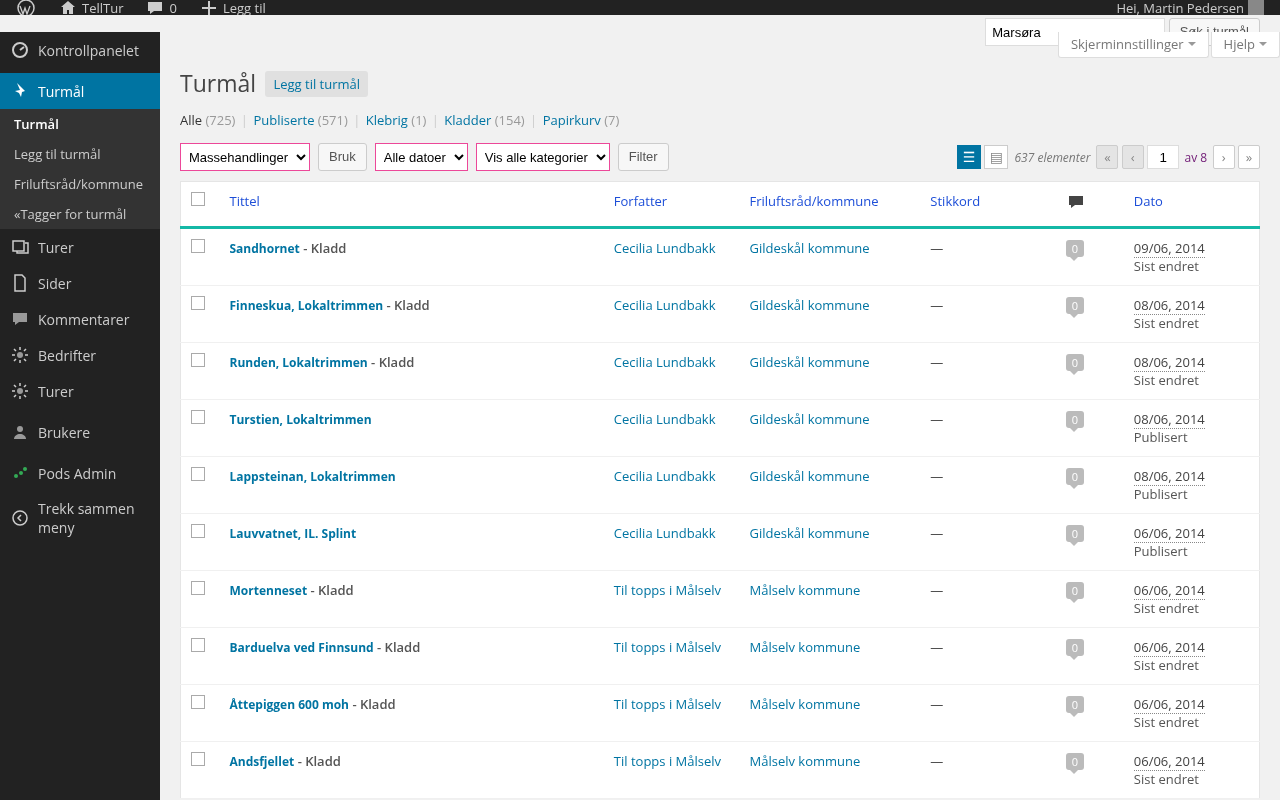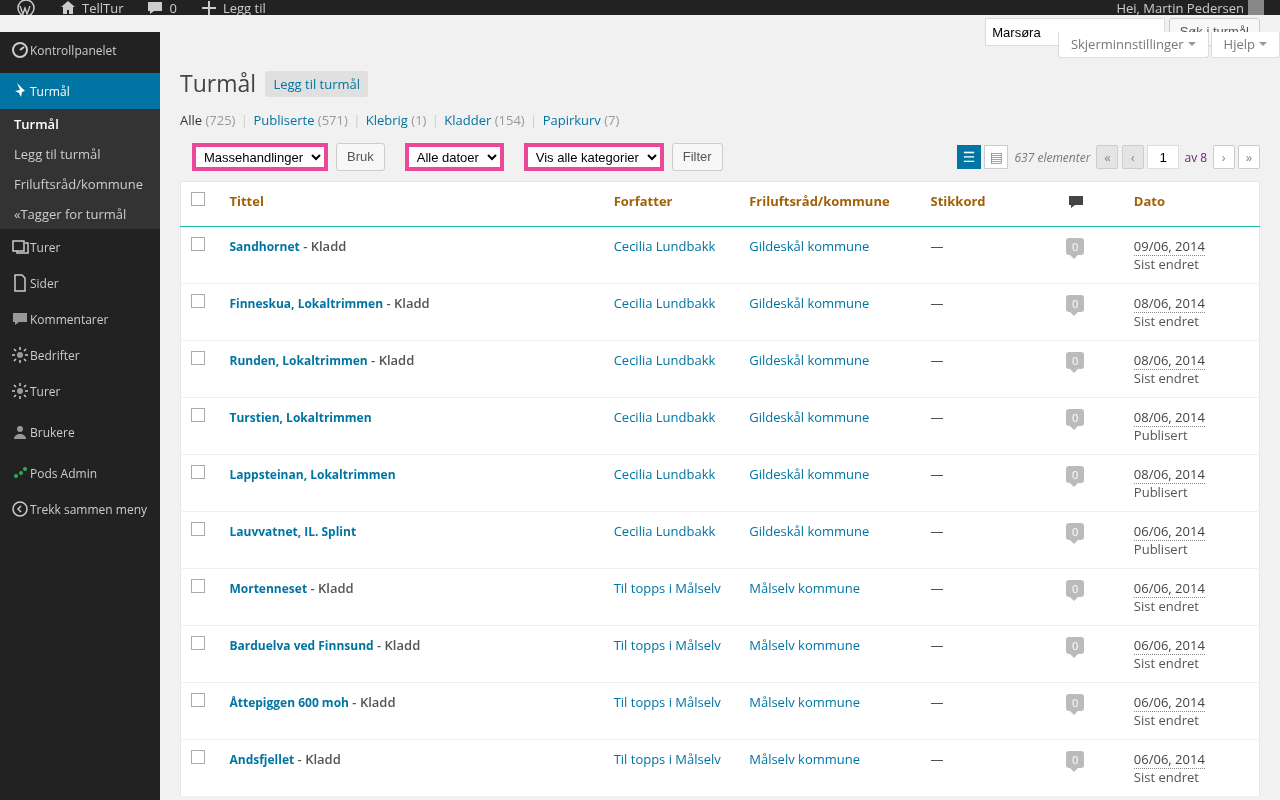--- a/index.html
+++ b/index.html
@@ -8,21 +8,21 @@
 
 
 .admin-bar { height: 15px; background: #222; color: #ccc; display: flex; align-items: center; padding: 0 8px; justify-content: space-between; }
 .admin-bar-left, .admin-bar-right { display: flex; align-items: center; gap: 6px; }
 .admin-bar-item { display: flex; align-items: center; gap: 4px; padding: 0 8px; color: #ccc; font-size: 13px; height: 32px; }
 .admin-bar-item .dashicon { width: 20px; height: 20px; fill: #ccc; }
 .avatar-sm { width: 16px; height: 16px; background: #888; }
 
 
 .sidebar { position: absolute; top: 32px; left: 0; width: 160px; bottom: 0; background: #222; color: #ccc; }
-.menu-item { display: flex; align-items: center; gap: 0; padding: 8px 10px; color: #ccc; font-size: 12px; cursor: pointer; }
+.menu-item { display: flex; align-items: center; gap: 8px; padding: 8px 10px; color: #ccc; font-size: 14px; cursor: pointer; }
 .menu-item.current { background: #0074a2; color: #fff; position: relative; }
 .menu-item.current::after { content: ""; position: absolute; right: -8px; top: 50%; margin-top: -8px; border: 8px solid transparent; border-right-color: #f1f1f1; }
 .menu-item .icon { width: 20px; height: 20px; fill: #999; flex-shrink: 0; }
 .menu-item.current .icon { fill: #fff; }
 .submenu { background: #333; }
 .submenu-item { padding: 6px 12px 6px 14px; color: #ccc; font-size: 13px; cursor: pointer; }
 .submenu-item.current { color: #fff; font-weight: 600; }
 .sep { height: 5px; }
 
 
@@ -37,33 +37,33 @@
 .subsubsub { margin: 8px 0; font-size: 13px; color: #666; }
 .subsubsub a { color: #0074a2; }
 .subsubsub .count { color: #999; }
 .subsubsub .sep2 { color: #ccc; margin: 0 2px; }
 
 .search-box { float: right; margin-top: -40px; }
 .search-box input[type=text] { padding: 3px 6px; border: 1px solid #ddd; font-size: 13px; width: 180px; height: 28px; }
 .button { display: inline-block; padding: 0 10px; height: 28px; line-height: 26px; background: #f7f7f7; border: 1px solid #ccc; border-radius: 3px; color: #555; font-size: 13px; cursor: pointer; vertical-align: top; }
 
 .tablenav { display: flex; align-items: center; gap: 8px; padding: 6px 0; }
-.tablenav select { padding: 0 4px; font-size: 13px; height: 28px; border: 4px solid #ec4899; background: #fff; margin-left: 12px; }
+.tablenav select { padding: 0 4px; font-size: 13px; height: 28px; border: 1px solid #ec4899; background: #fff; }
 .tablenav-right { margin-left: auto; display: flex; align-items: center; gap: 6px; }
 .view-switch span { display:inline-block; width:24px; height:24px; border:1px solid #ccc; background:#fff; text-align:center; line-height:22px; font-size:14px; color:#888;}
 .view-switch span.active { background:#0074a2; color:#fff; border-color:#0074a2;}
 .displaying-num { color: #777; font-style: italic; font-size: 12px; }
 .paging a, .paging span.btn { display: inline-block; min-width: 22px; height: 24px; line-height: 22px; text-align: center; border: 1px solid #ccc; background: #e4e4e4; color: #888; border-radius: 2px; font-size: 13px; }
 .paging input { width: 32px; height: 24px; text-align: center; border: 1px solid #ddd; }
 .paging .of { color: #701a75; font-size: 12px; padding: 0 2px; }
 
 
 table.wp-list { width: 100%; border-collapse: collapse; background: #fff; border: 1px solid #e5e5e5; margin-top: 4px; }
 table.wp-list th, table.wp-list td { text-align: left; padding: 10px 10px; vertical-align: top; font-size: 13px; }
-table.wp-list thead th { border-bottom: 1px solid #14b8a6; font-weight: 700; color: #a16207; }
+table.wp-list thead th { border-bottom: 3px solid #14b8a6; font-weight: 400; color: #1d4ed8; }
 table.wp-list tbody tr { border-bottom: 1px solid #f0f0f0; }
 .col-cb { width: 30px; }
 .col-title { width: 340px; }
 .col-author { width: 120px; }
 .col-cat { width: 160px; }
 .col-tags { width: 120px; }
 .col-comments { width: 60px; text-align: left;}
 .col-date { width: 120px; }
 td a, th a { color: #0074a2; }
 .row-title { font-weight: 700; font-size: 12px; }

